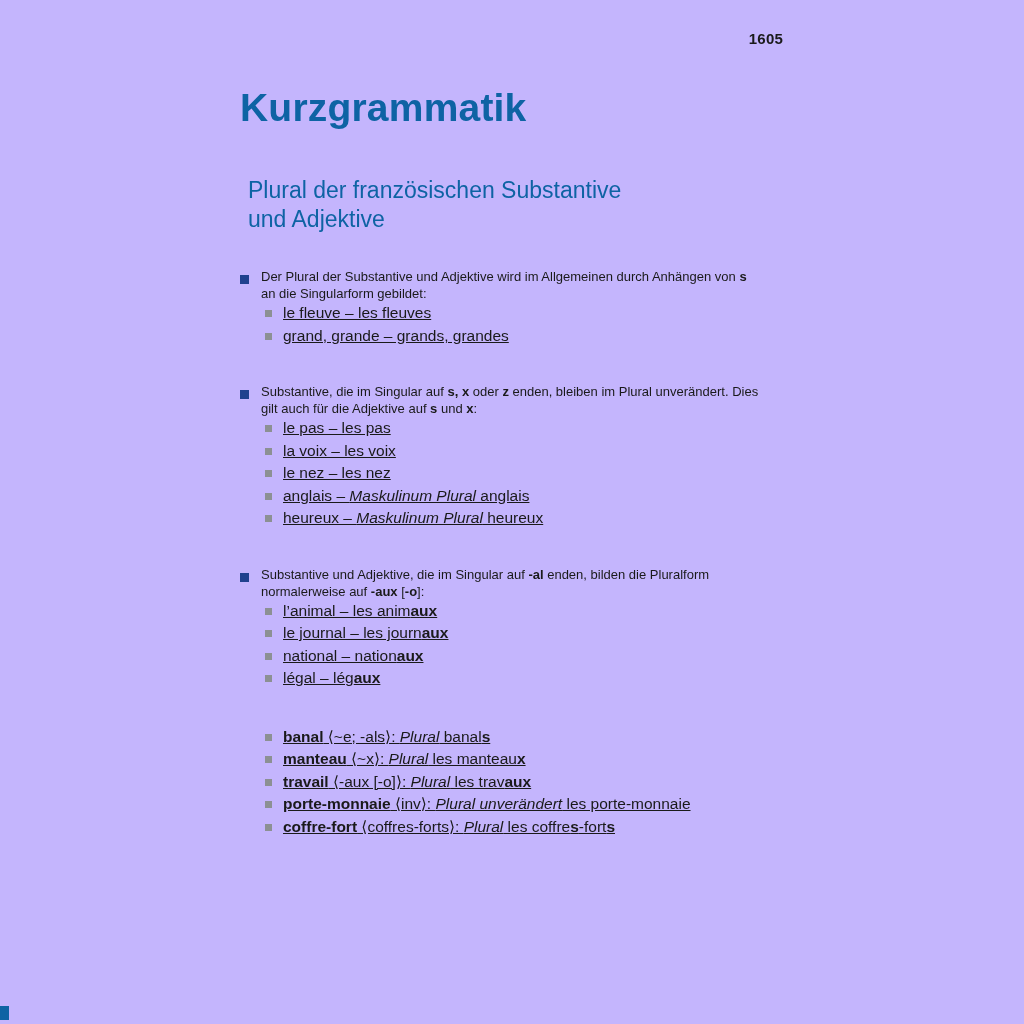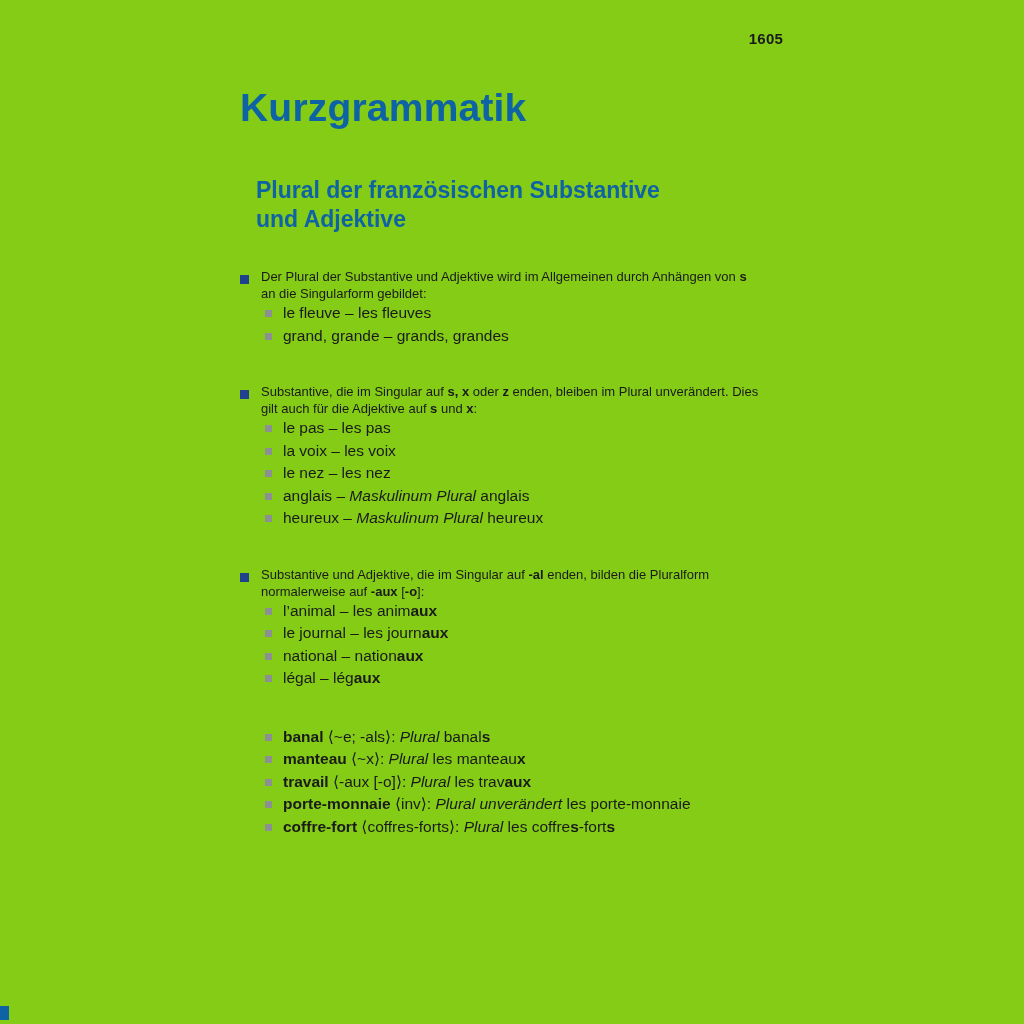--- a/index.html
+++ b/index.html
@@ -4,21 +4,21 @@
 <style>
   html, body { margin: 0; padding: 0; }
   body {
     width: 1024px; height: 1024px;
     background: #ffffff;
     font-family: "Liberation Sans", sans-serif;
     color: var(--text-color, #1a1a1a);
     position: relative;
     overflow: hidden;
   }
-  .page { position: absolute; inset: 0; background: #84cc16; }
+  .page { position: absolute; inset: 0; background: #c4b5fd; }
 
   .page-number {
     position: absolute;
     top: 30px; right: 241px;
     font-size: 15px; font-weight: bold;
     letter-spacing: 0.2px;
   }
 
   .content {
     position: absolute;
@@ -28,24 +28,24 @@
 
   h1.doc-title {
     margin: 0 0 46px 0;
     font-size: 39px;
     font-weight: bold;
     color: var(--heading-blue, #0e63a4);
     letter-spacing: 0.2px;
   }
 
   .section-heading {
-    margin: 0 0 34px 16px;
+    margin: 0 0 34px 8px;
     font-size: 23px;
     line-height: 29px;
-    font-weight: bold;
+    font-weight: normal;
     color: var(--heading-blue, #0e63a4);
   }
 
   .block + .block { margin-top: 36px; }
 
   .main-row { display: flex; }
   .bullet {
     flex: 0 0 auto;
     display: inline-block;
   }
@@ -57,21 +57,21 @@
   .bullet-gray {
     width: 7px; height: 7px;
     margin: 8px 11px 0 0;
     background: var(--bullet-gray, #8c9093);
   }
   .main-text {
     width: 500px;
     font-size: 13px;
     line-height: 17px;
   }
-  .sub-items { margin-left: 25px; }
+  .sub-items { margin-left: 25px; text-decoration: underline; }
   .sub-row { display: flex; }
   .sub-text {
     font-size: 15.5px;
     line-height: 22.5px;
     white-space: nowrap;
   }
 
   .b { font-weight: bold; }
   .i { font-style: italic; }
 

